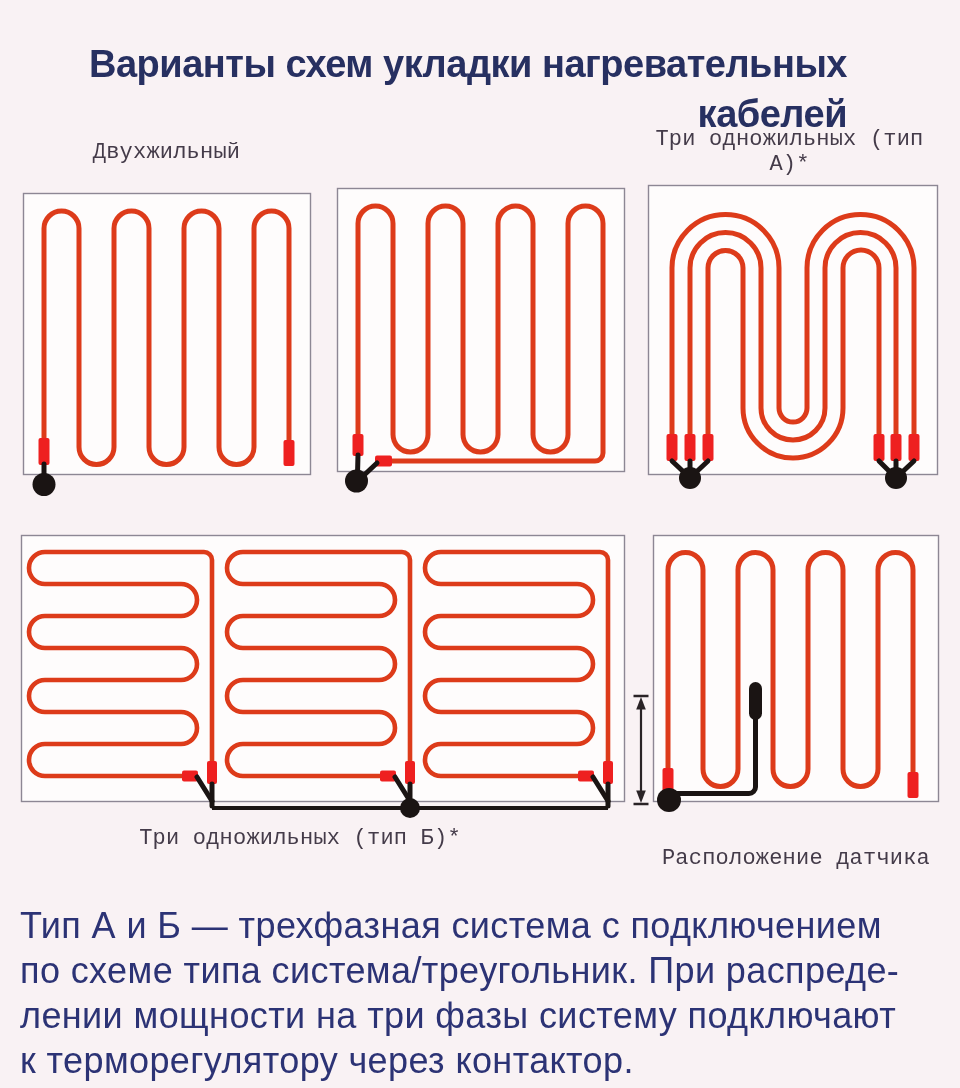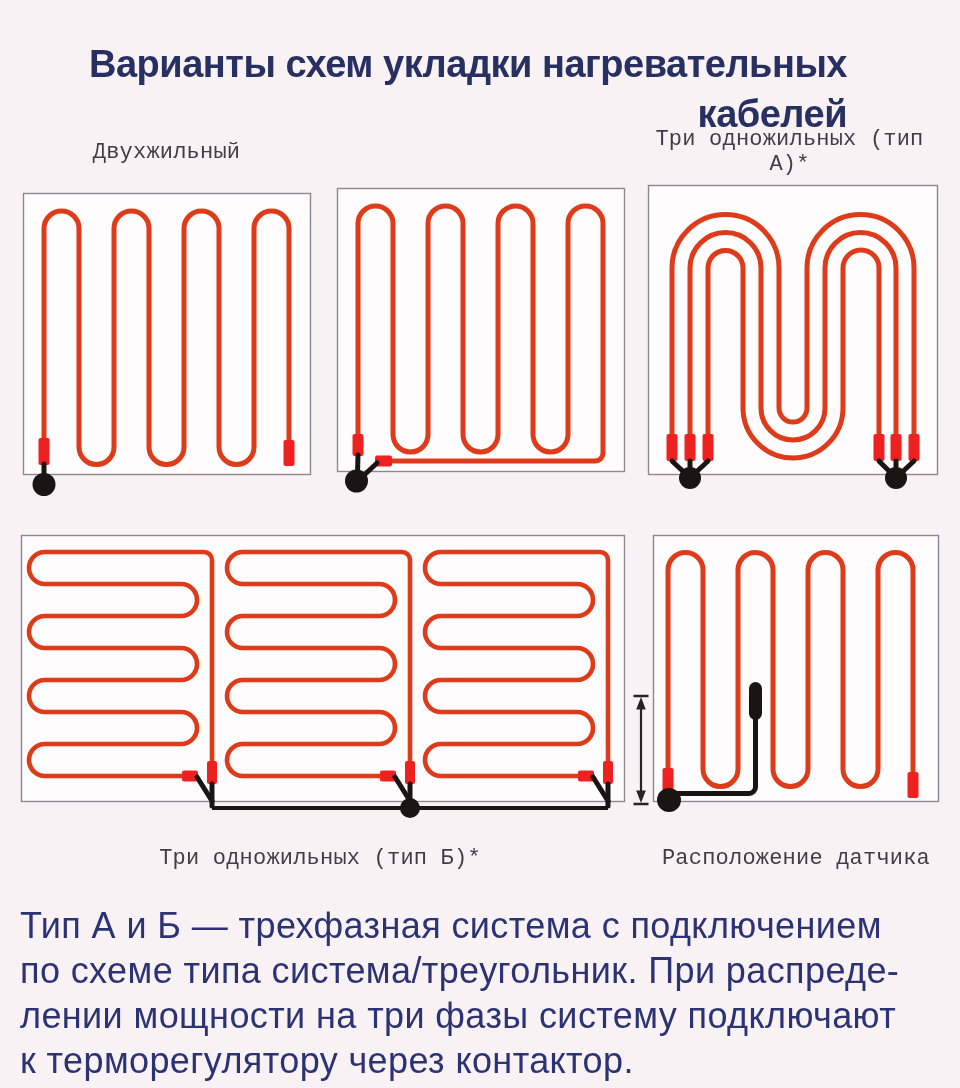--- a/index.html
+++ b/index.html
@@ -23,21 +23,21 @@
     position:absolute;
     font-size:22px;
     color:var(--label-text);
     text-align:center;
     letter-spacing:0.2px;
     font-family:Liberation Mono, monospace;
   }
   .lbl-1{left:23px;top:140px;width:287px;}
   .lbl-2{left:337px;top:140px;width:287px;}
   .lbl-3{left:632px;top:127px;width:315px;}
-  .lbl-4{left:0px;top:846px;width:600px;padding-left:20px;}
+  .lbl-4{left:0px;top:826px;width:600px;}
   .lbl-5{left:652px;top:846px;width:288px;}
   .dgm{position:absolute;}
   .dgm-1{left:22px;top:192px;}
   .dgm-2{left:336px;top:187px;}
   .dgm-3{left:647px;top:184px;}
   .dgm-4{left:20px;top:534px;}
   .dgm-5{left:652px;top:534px;}
   .dim-arrow{left:630px;top:690px;}
   .boxrect{fill:var(--box-bg);stroke:var(--box-border);stroke-width:1.4;}
   .cable{fill:none;stroke:var(--cable);stroke-width:5;}

